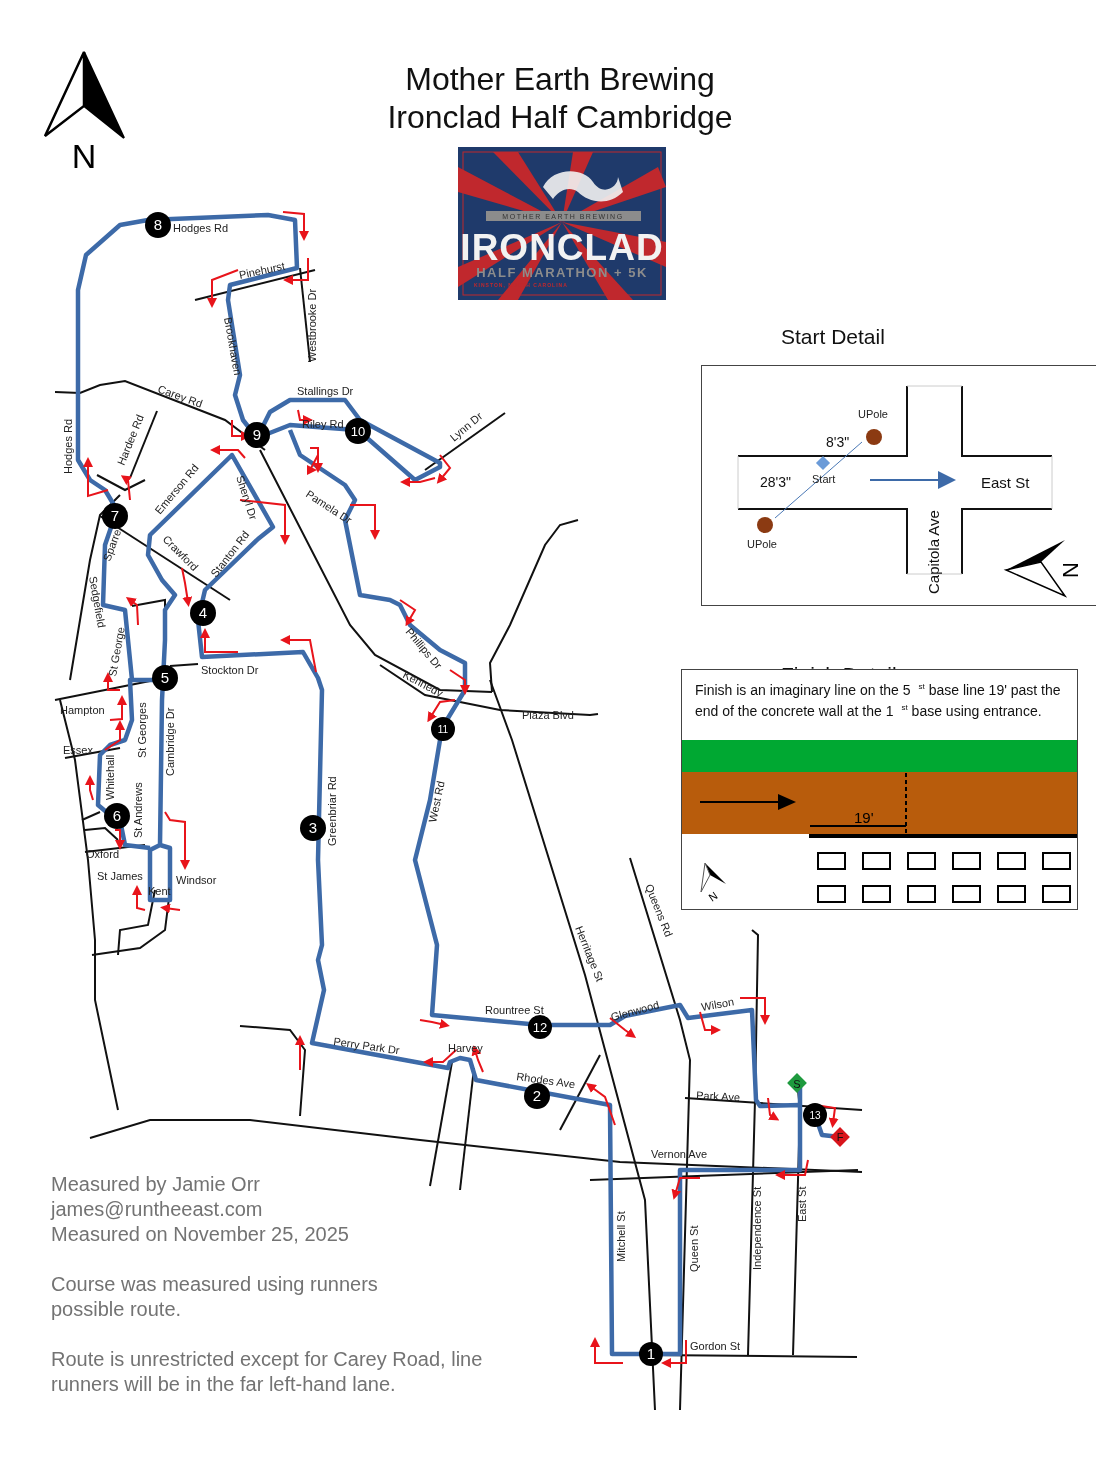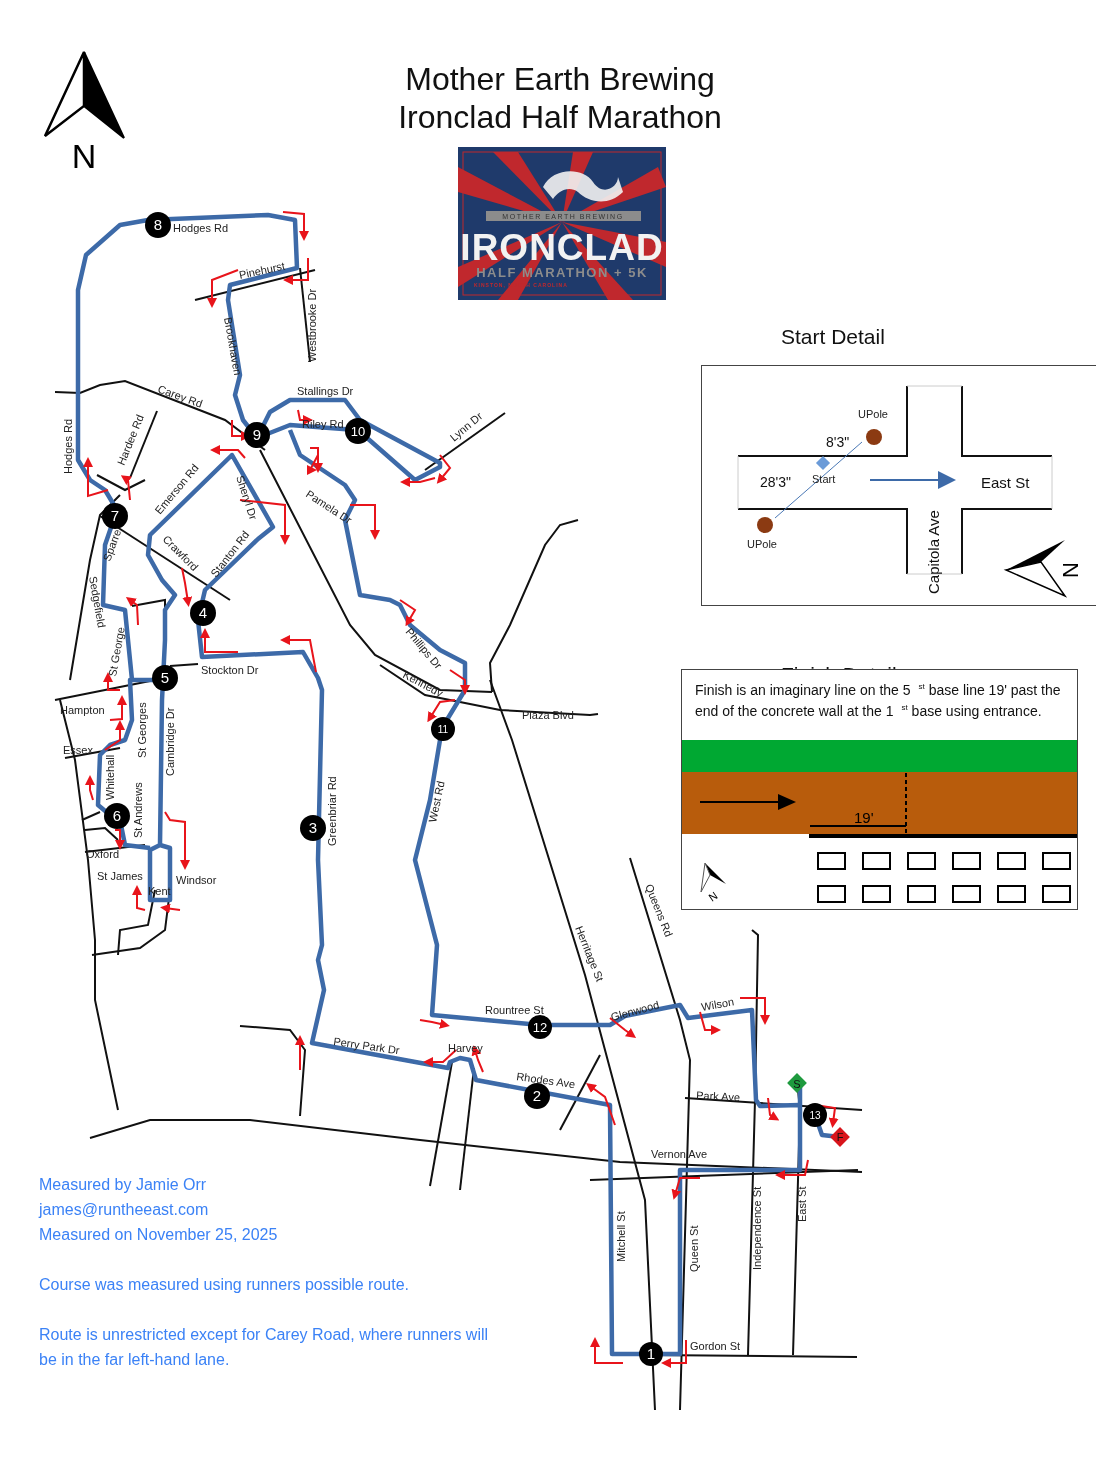--- a/index.html
+++ b/index.html
@@ -5,21 +5,21 @@
   html, body { margin:0; padding:0; background:#ffffff; }
   body { width:1096px; height:1461px; position:relative; overflow:hidden; font-family:"Liberation Sans", sans-serif; color:#111; }
   .title { position:absolute; left:340px; top:60px; width:440px; text-align:center; font-size:32px; line-height:38px; color:#111; }
   .logo { position:absolute; left:458px; top:147px; width:208px; height:153px; }
   .compass-main { position:absolute; left:40px; top:50px; width:90px; height:125px; }
   .detail-title { position:absolute; font-size:21px; color:#111; text-align:left; }
   .start-box { position:absolute; left:681px; top:365px; width:397px; height:241px; border:1.5px solid #444; box-sizing:border-box; background:#fff;margin-left:20px; }
   .finish-box { position:absolute; left:681px; top:669px; width:397px; height:241px; border:1.5px solid #444; box-sizing:border-box; background:#fff; overflow:hidden; }
   .finish-text { position:absolute; left:13px; top:8px; width:370px; font-size:14px; line-height:17px; color:#111; }
   .finish-text sup { font-size:8px;margin-left:8px; }
-  .notes { position:absolute; left:39px; top:1172px; width:470px; font-size:16px; line-height:25px; color:#3b82f6; }
+  .notes { position:absolute; left:51px; top:1172px; width:470px; font-size:20px; line-height:25px; color:#737373; }
   .notes p { margin:0 0 25px 0; }
   .map { position:absolute; left:0; top:0; }
   svg text { font-family:"Liberation Sans", sans-serif; }
 </style>
 </head>
 <body>
 
 <svg class="map" width="1096" height="1461" viewBox="0 0 1096 1461" xmlns="http://www.w3.org/2000/svg">
   <defs>
     <marker id="ah" viewBox="0 0 10 10" refX="5" refY="5" markerWidth="5" markerHeight="5" orient="auto-start-reverse">
@@ -230,21 +230,21 @@
       </g>
     <g>
         <rect x="833" y="1130" width="14" height="14" transform="rotate(45 840 1137)" fill="#d8141b"></rect>
         <text x="840" y="1141" font-size="11" fill="#111">F</text>
       </g>
   </g>
 </svg>
 
 <div class="title">
   <div>Mother Earth Brewing</div>
-  <div>Ironclad Half Marathon</div>
+  <div>Ironclad Half Cambridge</div>
 </div>
 
 <svg class="compass-main" viewBox="0 0 90 125">
   <polygon points="44,2 5,86 44,56" fill="#fff" stroke="#000" stroke-width="2.5"></polygon>
   <polygon points="44,2 84,88 44,56" fill="#000" stroke="#000" stroke-width="2"></polygon>
   <text x="44" y="118" font-size="34" text-anchor="middle" fill="#000">N</text>
 </svg>
 
 <svg class="logo" viewBox="0 0 208 153">
   <rect x="0" y="0" width="208" height="153" fill="#1f3a6b"></rect>
@@ -336,14 +336,14 @@
   </svg>
 </div>
 
 <div class="notes">
   <p>
     <span>Measured by Jamie Orr</span><br>
     <span>james@runtheeast.com</span><br>
     <span>Measured on November 25, 2025</span>
   </p>
   <p style="width:390px;"><span>Course was measured using runners possible route.</span></p>
-  <p style="width:460px;"><span>Route is unrestricted except for Carey Road, where runners will be in the far left-hand lane.</span></p>
+  <p style="width:460px;"><span>Route is unrestricted except for Carey Road, line runners will be in the far left-hand lane.</span></p>
 </div>
 
 </body></html>

